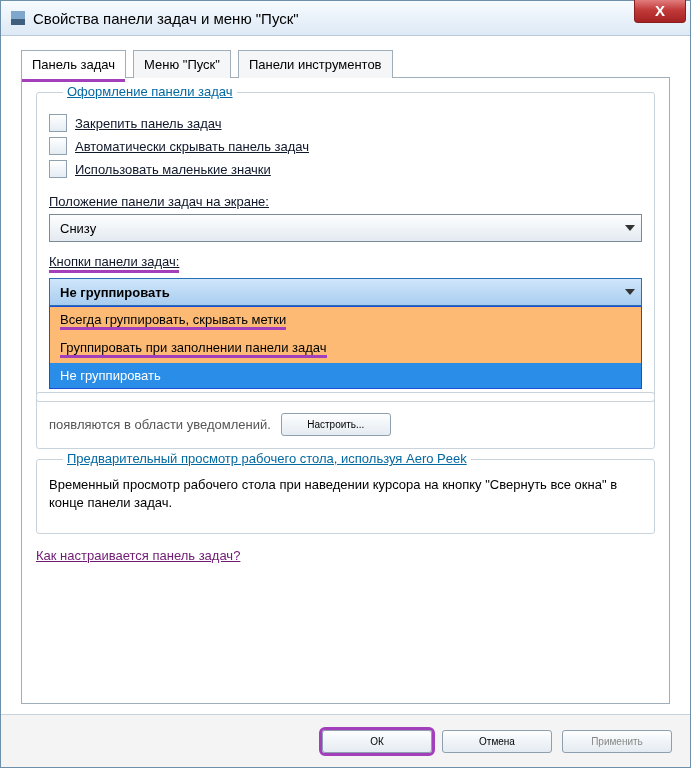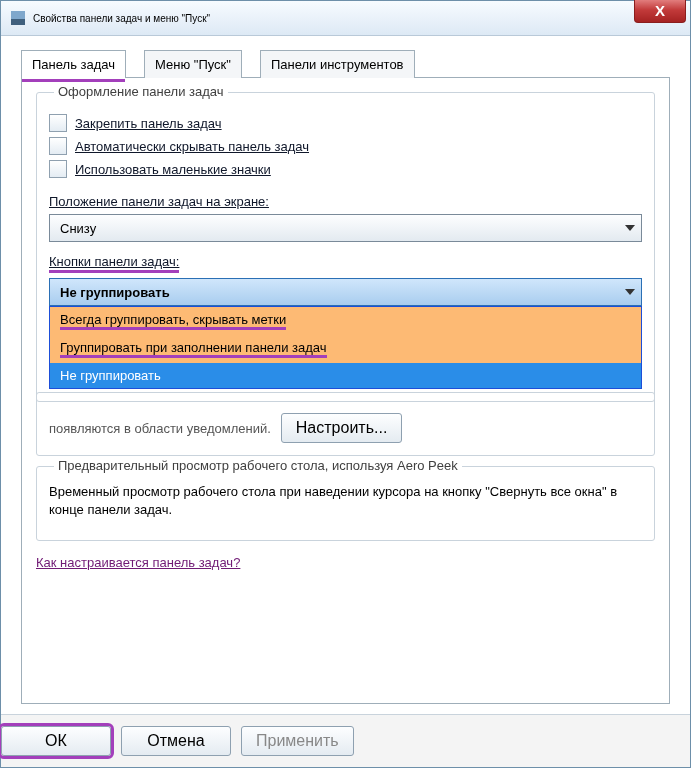--- a/index.html
+++ b/index.html
@@ -31,21 +31,21 @@
     height: 34px;
     background: linear-gradient(#f7fbff, #dde9f5);
     border-bottom: 1px solid #b9c9d8;
     display: flex;
     align-items: center;
     padding-left: 8px;
     position: relative;
   }
   .titlebar .title {
     color: #000;
-    font-size: 10px;
+    font-size: 15px;
     margin-left: 6px;
   }
   .app-icon {
     width: 18px; height: 18px;
     display: flex;
   }
   .close-btn {
     position: absolute;
     right: 4px;
     top: -3px;
@@ -66,21 +66,21 @@
     flex: 1;
     padding: 14px 20px 10px 20px;
     display: flex;
     flex-direction: column;
     position: relative;
     background:#fff;
   }
   
   .tabs {
     display: flex;
-    gap: 18px;
+    gap: 7px;
     position: relative;
     z-index: 5;
   }
   .tab {
     padding: 6px 10px;
     border: 1px solid #9faeb9;
     border-bottom: none;
     background: #f4f6f8;
     position: relative;
     cursor: pointer;
@@ -114,24 +114,25 @@
   }
   .group {
     border: 1px solid #c9d3dc;
     border-radius: 3px;
     padding: 10px 12px 12px 12px;
     position: relative;
   }
   .group-legend {
     position: absolute;
     top: -9px;
-    left: 17px;
+    left: 26px;
     background: #fff;
     padding: 0 4px;
-    color:#404040;
+    color:#0369a1;
+    text-decoration:underline;
   }
   .row {
     display: flex;
     align-items: center;
     gap: 8px;
     margin: 5px 0;
   }
   .cb {
     width: 16px;
     height: 16px;
@@ -202,41 +203,42 @@
     margin:4px 0;
   }
   .btn {
     border:1px solid #8ea0b0;
     background:linear-gradient(#fdfeff,#e4ebf1);
     padding:5px 14px;
     border-radius:3px;
     cursor:pointer;
     min-width:80px;
     text-align:center;
-    font-size:16px;
+    font-size:10px;
   }
   .btn.disabled { color:#888; cursor:default;}
   .notify-row {
     display:flex;
     align-items:center;
     gap:10px;
   }
   .link {
     color:#701a75;
     text-decoration:underline;
     cursor:pointer;
     margin-top:4px;
   }
   
   .footer {
     height:52px;
     border-top:1px solid #c9d3dc;
     background:#f4f4f4;
     display:flex;
     align-items:center;
+    justify-content:flex-end;
     gap:10px;
     padding-right:18px;
   }
   .footer .btn.ok-highlight {
     outline:3px solid #a33fbb;
   }
   .group .inner-text {
     color:#000;
     line-height:1.35;
   }

